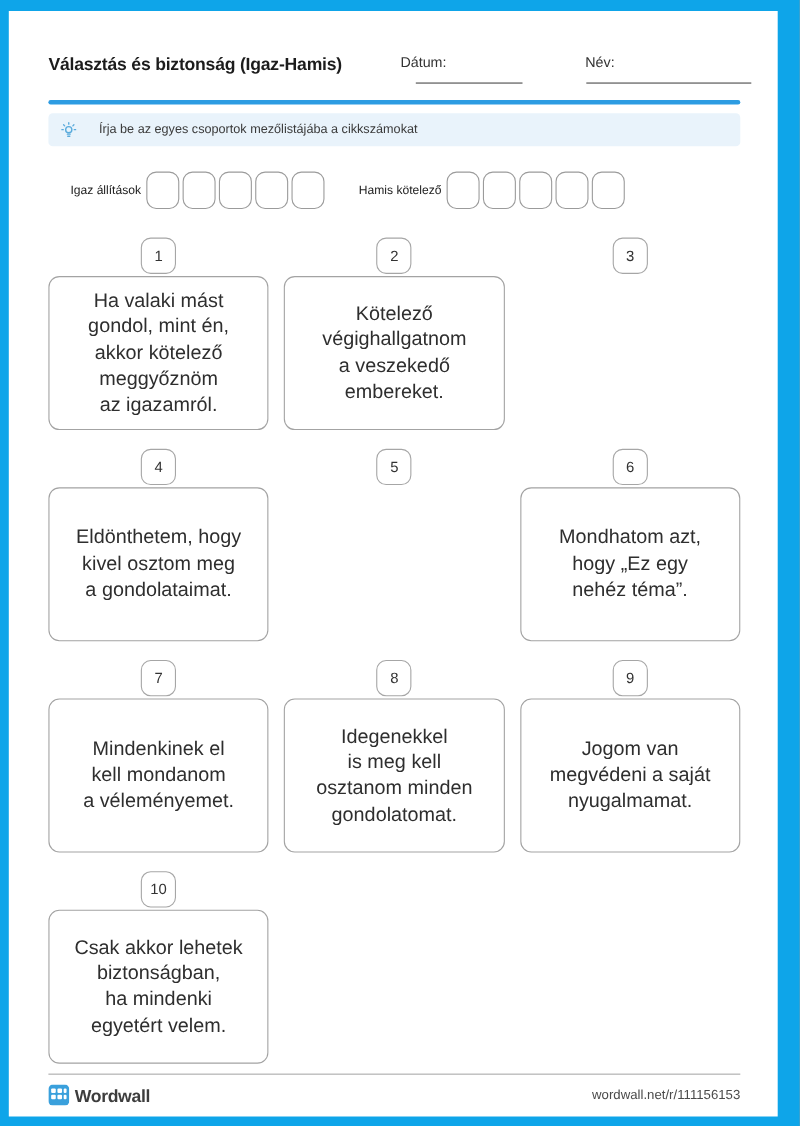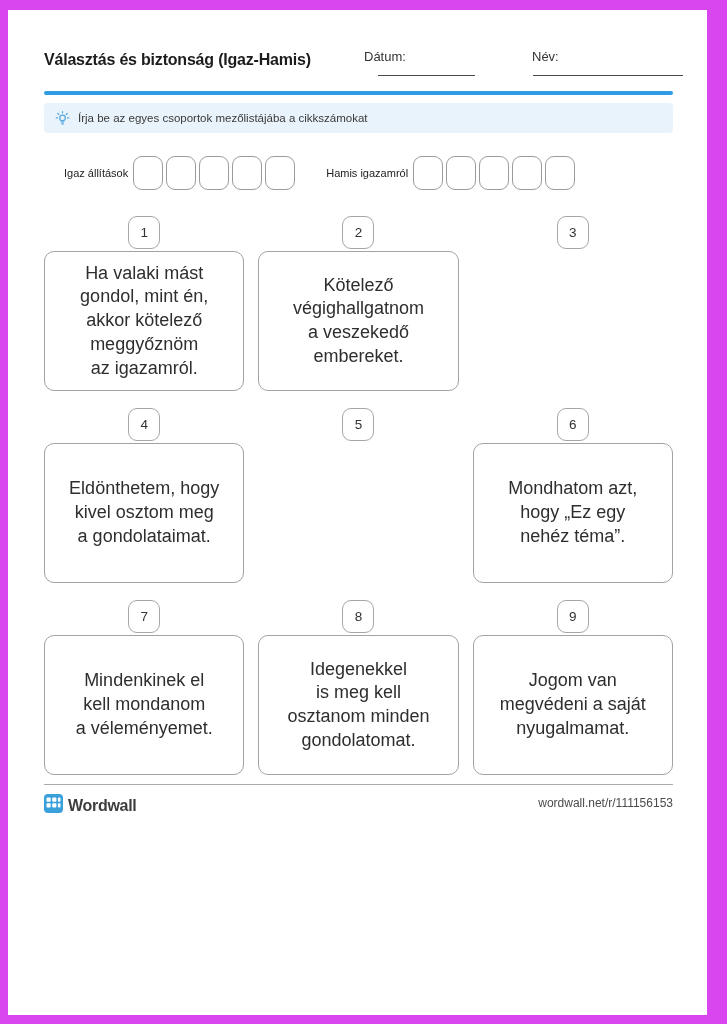--- a/index.html
+++ b/index.html
@@ -5,21 +5,21 @@
   html, body { margin:0; padding:0; }
   body { background:#6f6f6f; font-family:"Liberation Sans", sans-serif; }
   :root {
     --accent_blue:#2d9ce2;
     --instruction_bg:#e9f3fb;
     --bulb_blue:#5aabdc;
     --logo_blue:#3aa0dc;
   }
   .container {
     position:relative; width:727px; height:1024px;
-    background:#d946ef; overflow:hidden;
+    background:#0ea5e9; overflow:hidden;
   }
   .page {
     position:absolute; left:8px; top:10px; width:699px; height:1005px;
     background:#ffffff; box-sizing:border-box; padding:0 34px 0 36px;
   }
 
   
   .header { position:relative; margin-top:38px; height:36px; }
   .title {
     position:absolute; left:0; top:3px; font-size:16px; font-weight:bold;
@@ -29,21 +29,21 @@
   .date-label { left:304px; top:1px; }
   .name-label { left:472px; top:1px; }
   .write-line { position:absolute; height:0; border-bottom:1.5px solid #4a4a4a; }
   .date-line { left:334px; top:27px; width:97px; }
   .name-line { left:489px; top:27px; width:150px; }
 
   .divider { margin-top:7px; height:4px; background:var(--accent_blue); border-radius:2px; }
 
   .instruction {
     margin-top:8px; height:30px; background:var(--instruction_bg); border-radius:4px;
-    display:flex; align-items:center; gap:8px; padding:0 11px; box-sizing:border-box;
+    display:flex; align-items:center; gap:20px; padding:0 11px; box-sizing:border-box;
   }
   .instruction-text { font-size:11.5px; color:#3a3a3a; }
   .bulb { display:flex; align-items:center; }
 
   
   .groups { margin-top:23px; display:flex; align-items:center; padding-left:20px; }
   .group { display:flex; align-items:center; }
   .group + .group { margin-left:31px; }
   .group-label { font-size:11px; color:#222; margin-right:5px; white-space:nowrap; }
   .slots { display:flex; gap:3px; }
@@ -118,21 +118,21 @@
         <span class="group-label">Igaz állítások</span>
         <div class="slots">
           <div class="slot"></div>
           <div class="slot"></div>
           <div class="slot"></div>
           <div class="slot"></div>
           <div class="slot"></div>
         </div>
       </div>
       <div class="group">
-        <span class="group-label">Hamis igazamról</span>
+        <span class="group-label">Hamis kötelező</span>
         <div class="slots">
           <div class="slot"></div>
           <div class="slot"></div>
           <div class="slot"></div>
           <div class="slot"></div>
           <div class="slot"></div>
         </div>
       </div>
     </div>
 
@@ -194,20 +194,29 @@
 osztanom minden
 gondolatomat.</div>
         </div>
       </div>
       <div class="cell">
         <div class="badge">9</div>
         <div class="card">
           <div class="card-text">Jogom van
 megvédeni a saját
 nyugalmamat.</div>
+        </div>
+      </div>
+      <div class="cell">
+        <div class="badge">10</div>
+        <div class="card">
+          <div class="card-text">Csak akkor lehetek
+biztonságban,
+ha mindenki
+egyetért velem.</div>
         </div>
       </div>
     </div>
 
     <div class="footer">
       <div class="brand">
         <span>
           <svg width="19" height="19" viewBox="0 0 19 19">
             <rect x="0" y="0" width="19" height="19" rx="4" fill="#3aa0dc"></rect>
             <rect x="2.5" y="3.5" width="4.2" height="4.2" rx="1" fill="#ffffff"></rect>

